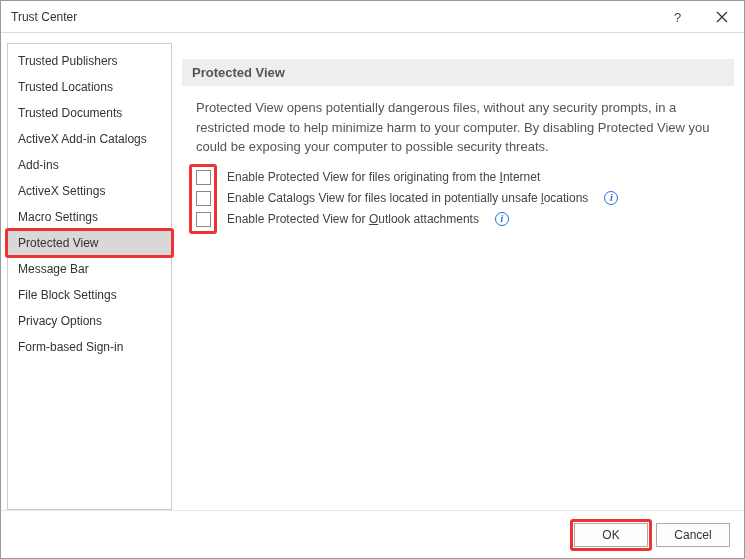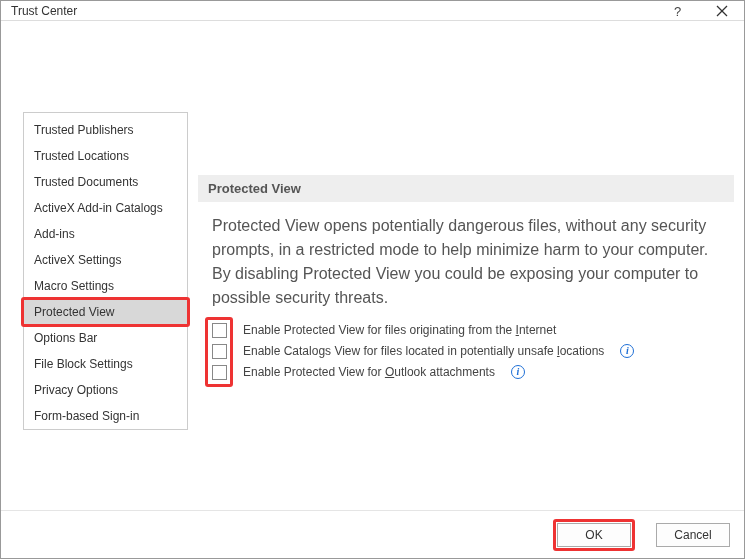--- a/index.html
+++ b/index.html
@@ -12,21 +12,21 @@
   }
   .window {
     width: 745px;
     height: 559px;
     border: 1px solid #999;
     background: #fff;
     display: flex;
     flex-direction: column;
   }
   .titlebar {
-    height: 20px;
+    height: 32px;
     display: flex;
     align-items: center;
     padding-left: 10px;
     border-bottom: 1px solid #ddd;
   }
   .titlebar .title {
     flex: 1;
     font-size: 12px;
     color: #333;
   }
@@ -35,24 +35,23 @@
     height: 32px;
     display: flex;
     align-items: center;
     justify-content: center;
     color: #444;
   }
   .titlebar .ctrl svg { width: 12px; height: 12px; }
   .body {
     flex: 1;
     display: flex;
-    padding: 10px 10px 0 22px;
+    padding: 10px 10px 0 6px;
     gap: 10px;
     min-height: 0;
-    align-items: center;
   }
   .sidebar {
     width: 165px;
     border: 1px solid #ccc;
     background: #fff;
     display: flex;
     flex-direction: column;
     padding-top: 4px;
   }
   .sidebar-item {
@@ -84,21 +83,21 @@
   .section-header {
     background: #eee;
     padding: 6px 10px;
     font-size: 13px;
     font-weight: bold;
     color: #555;
     margin-bottom: 12px;
   }
   .desc {
     padding: 0 14px 10px 14px;
-    font-size: 16px;
+    font-size: 13px;
     color: #555;
     line-height: 1.5;
   }
   .checks {
     position: relative;
     padding-left: 14px;
   }
   .check-row {
     display: flex;
     align-items: center;
@@ -138,21 +137,21 @@
     width: 28px;
     height: 70px;
     pointer-events: none;
   }
   .u { text-decoration: underline; }
   .footer {
     height: 48px;
     display: flex;
     align-items: center;
     justify-content: flex-end;
-    gap: 25px;
+    gap: 8px;
     padding-right: 14px;
     border-top: 1px solid #e5e5e5;
   }
   .btn {
     min-width: 74px;
     height: 24px;
     border: 1px solid #aaa;
     background: #fdfdfd;
     font-size: 12px;
     color: #333;
@@ -194,21 +193,21 @@
       <div class="sidebar-item"><span>Trusted Locations</span></div>
       <div class="sidebar-item"><span>Trusted Documents</span></div>
       <div class="sidebar-item"><span>ActiveX Add-in Catalogs</span></div>
       <div class="sidebar-item"><span>Add-ins</span></div>
       <div class="sidebar-item"><span>ActiveX Settings</span></div>
       <div class="sidebar-item"><span>Macro Settings</span></div>
       <div class="sidebar-item selected">
         <span>Protected View</span>
         <div class="side-highlight"></div>
       </div>
-      <div class="sidebar-item"><span>Options Bar</span></div>
+      <div class="sidebar-item"><span>Message Bar</span></div>
       <div class="sidebar-item"><span>File Block Settings</span></div>
       <div class="sidebar-item"><span>Privacy Options</span></div>
       <div class="sidebar-item"><span>Form-based Sign-in</span></div>
     </div>
 
     <div class="content">
       <div class="section-header">Protected View</div>
       <div class="desc">Protected View opens potentially dangerous files, without any security prompts, in a restricted mode to help minimize harm to your computer. By disabling Protected View you could be exposing your computer to possible security threats.</div>
       <div class="checks">
         <div class="check-highlight"></div>

